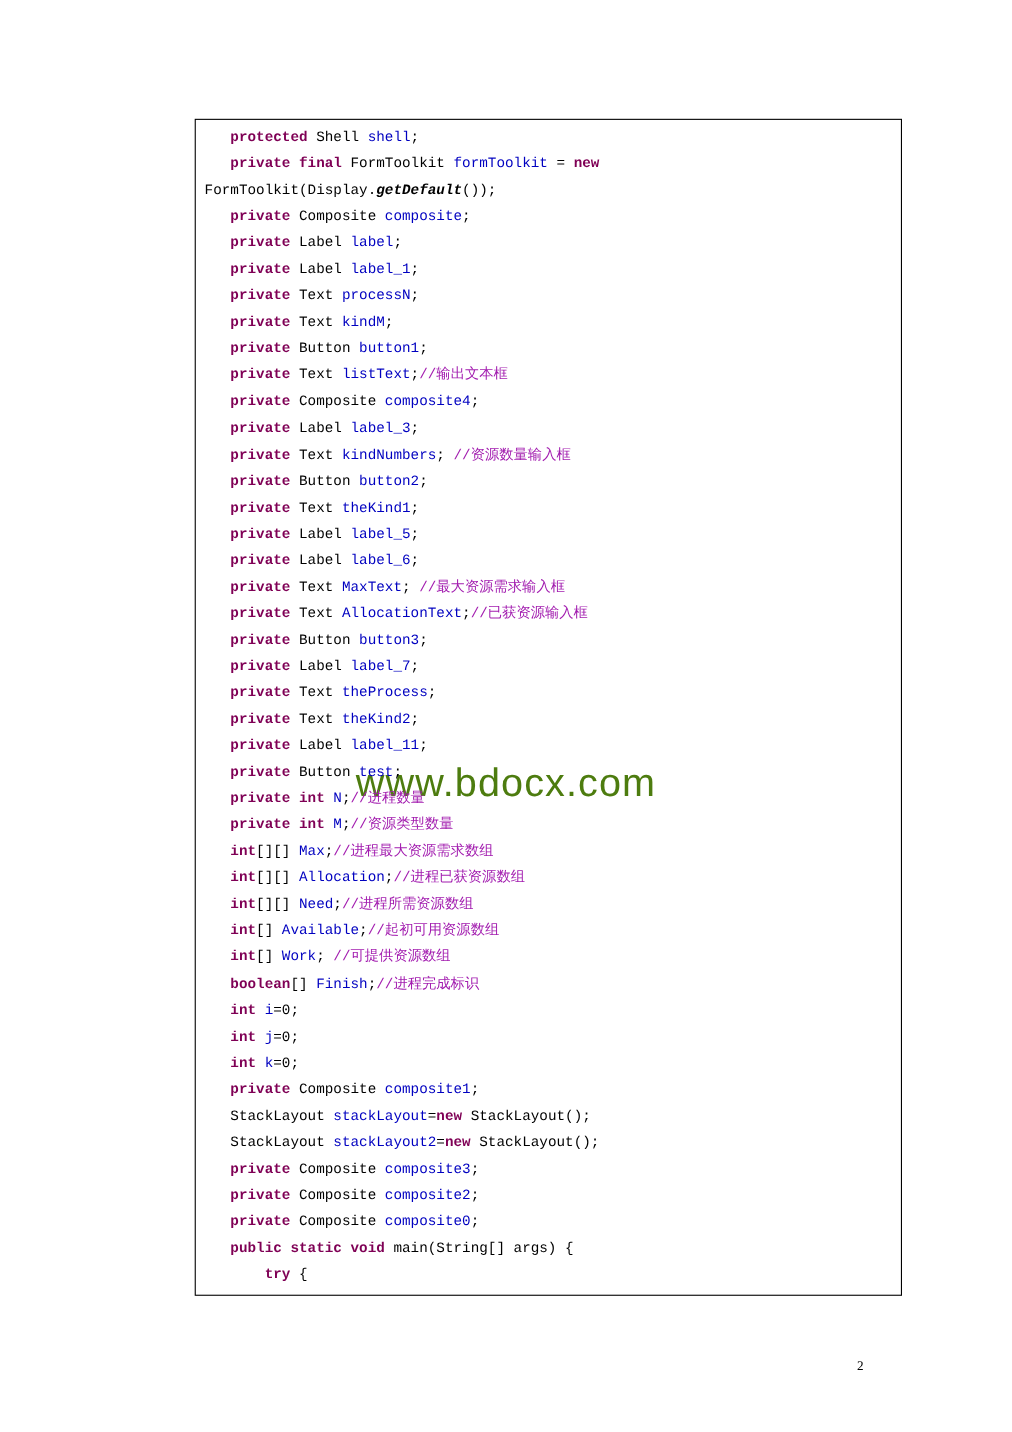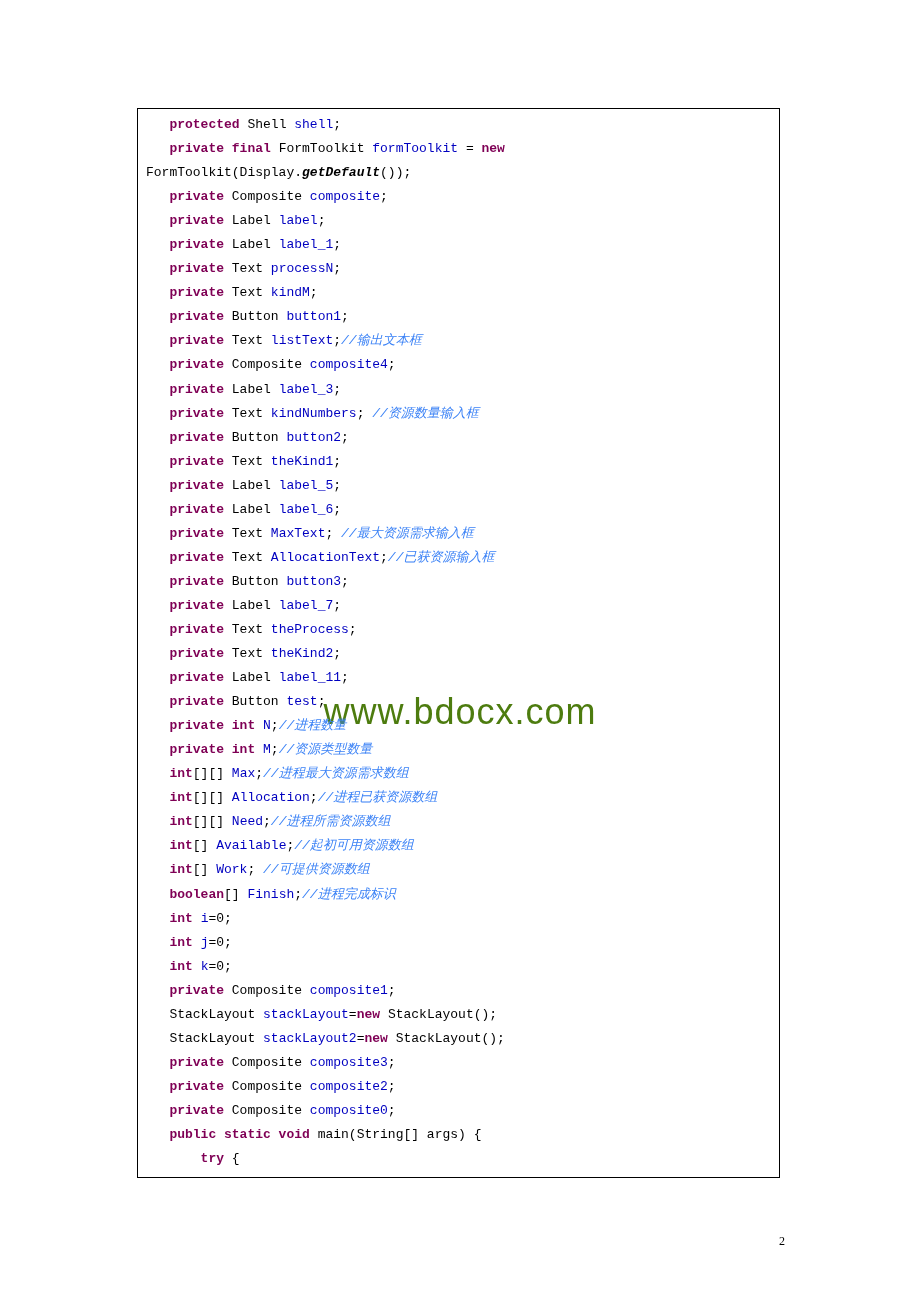--- a/index.html
+++ b/index.html
@@ -19,42 +19,42 @@
     left: 137px;
     top: 108px;
     width: 643px;
     border: 1px solid #000;
     padding: 4px 8px 6px 8px;
     white-space: pre;
   }
   .kw { color: #7f0055; font-weight: bold; }
   .fld { color: #0000c0; }
   .sit { font-style: italic; font-weight: bold; }
-  .cm { color: #3b82f6; font-style: italic; }
+  .cm { color: #a21caf; }
   .page-num {
     position: absolute;
     right: 135px;
     bottom: 50px;
     font-family: "Times New Roman", serif;
     font-size: 12px;
   }
   .watermark {
     position: absolute;
     top: 679px;
     left: 50%;
     transform: translateX(-50%);
     font-family: Arial, sans-serif;
     font-size: 36px;
     font-weight: 300;
     color: #4d7c0f;
     letter-spacing: 1px;
     pointer-events: none;
     z-index: 0;
   }
-  .code-box { position: absolute; z-index: 1; background: transparent; }
+  .code-box { position: absolute; z-index: 1; background: transparent; margin-left: 40px; }
 </style>
 </head>
 <body>
 
 <div class="watermark">www.bdocx.com</div>
 
 <div class="code-box" id="code-target"><div><span>   </span><span class="kw">protected</span><span> Shell </span><span class="fld">shell</span><span>;</span></div><div><span>   </span><span class="kw">private final</span><span> FormToolkit </span><span class="fld">formToolkit</span><span> = </span><span class="kw">new</span></div><div><span>FormToolkit(Display.</span><span class="sit">getDefault</span><span>());</span></div><div><span>   </span><span class="kw">private</span><span> Composite </span><span class="fld">composite</span><span>;</span></div><div><span>   </span><span class="kw">private</span><span> Label </span><span class="fld">label</span><span>;</span></div><div><span>   </span><span class="kw">private</span><span> Label </span><span class="fld">label_1</span><span>;</span></div><div><span>   </span><span class="kw">private</span><span> Text </span><span class="fld">processN</span><span>;</span></div><div><span>   </span><span class="kw">private</span><span> Text </span><span class="fld">kindM</span><span>;</span></div><div><span>   </span><span class="kw">private</span><span> Button </span><span class="fld">button1</span><span>;</span></div><div><span>   </span><span class="kw">private</span><span> Text </span><span class="fld">listText</span><span>;</span><span class="cm">//输出文本框</span></div><div><span>   </span><span class="kw">private</span><span> Composite </span><span class="fld">composite4</span><span>;</span></div><div><span>   </span><span class="kw">private</span><span> Label </span><span class="fld">label_3</span><span>;</span></div><div><span>   </span><span class="kw">private</span><span> Text </span><span class="fld">kindNumbers</span><span>; </span><span class="cm">//资源数量输入框</span></div><div><span>   </span><span class="kw">private</span><span> Button </span><span class="fld">button2</span><span>;</span></div><div><span>   </span><span class="kw">private</span><span> Text </span><span class="fld">theKind1</span><span>;</span></div><div><span>   </span><span class="kw">private</span><span> Label </span><span class="fld">label_5</span><span>;</span></div><div><span>   </span><span class="kw">private</span><span> Label </span><span class="fld">label_6</span><span>;</span></div><div><span>   </span><span class="kw">private</span><span> Text </span><span class="fld">MaxText</span><span>; </span><span class="cm">//最大资源需求输入框</span></div><div><span>   </span><span class="kw">private</span><span> Text </span><span class="fld">AllocationText</span><span>;</span><span class="cm">//已获资源输入框</span></div><div><span>   </span><span class="kw">private</span><span> Button </span><span class="fld">button3</span><span>;</span></div><div><span>   </span><span class="kw">private</span><span> Label </span><span class="fld">label_7</span><span>;</span></div><div><span>   </span><span class="kw">private</span><span> Text </span><span class="fld">theProcess</span><span>;</span></div><div><span>   </span><span class="kw">private</span><span> Text </span><span class="fld">theKind2</span><span>;</span></div><div><span>   </span><span class="kw">private</span><span> Label </span><span class="fld">label_11</span><span>;</span></div><div><span>   </span><span class="kw">private</span><span> Button </span><span class="fld">test</span><span>;</span></div><div><span>   </span><span class="kw">private int</span><span> </span><span class="fld">N</span><span>;</span><span class="cm">//进程数量</span></div><div><span>   </span><span class="kw">private int</span><span> </span><span class="fld">M</span><span>;</span><span class="cm">//资源类型数量</span></div><div><span>   </span><span class="kw">int</span><span>[][] </span><span class="fld">Max</span><span>;</span><span class="cm">//进程最大资源需求数组</span></div><div><span>   </span><span class="kw">int</span><span>[][] </span><span class="fld">Allocation</span><span>;</span><span class="cm">//进程已获资源数组</span></div><div><span>   </span><span class="kw">int</span><span>[][] </span><span class="fld">Need</span><span>;</span><span class="cm">//进程所需资源数组</span></div><div><span>   </span><span class="kw">int</span><span>[] </span><span class="fld">Available</span><span>;</span><span class="cm">//起初可用资源数组</span></div><div><span>   </span><span class="kw">int</span><span>[] </span><span class="fld">Work</span><span>; </span><span class="cm">//可提供资源数组</span></div><div><span>   </span><span class="kw">boolean</span><span>[] </span><span class="fld">Finish</span><span>;</span><span class="cm">//进程完成标识</span></div><div><span>   </span><span class="kw">int</span><span> </span><span class="fld">i</span><span>=0;</span></div><div><span>   </span><span class="kw">int</span><span> </span><span class="fld">j</span><span>=0;</span></div><div><span>   </span><span class="kw">int</span><span> </span><span class="fld">k</span><span>=0;</span></div><div><span>   </span><span class="kw">private</span><span> Composite </span><span class="fld">composite1</span><span>;</span></div><div><span>   StackLayout </span><span class="fld">stackLayout</span><span>=</span><span class="kw">new</span><span> StackLayout();</span></div><div><span>   StackLayout </span><span class="fld">stackLayout2</span><span>=</span><span class="kw">new</span><span> StackLayout();</span></div><div><span>   </span><span class="kw">private</span><span> Composite </span><span class="fld">composite3</span><span>;</span></div><div><span>   </span><span class="kw">private</span><span> Composite </span><span class="fld">composite2</span><span>;</span></div><div><span>   </span><span class="kw">private</span><span> Composite </span><span class="fld">composite0</span><span>;</span></div><div><span>   </span><span class="kw">public static void</span><span> main(String[] args) {</span></div><div><span>       </span><span class="kw">try</span><span> {</span></div></div>
 
 <div class="page-num">2</div>
 

